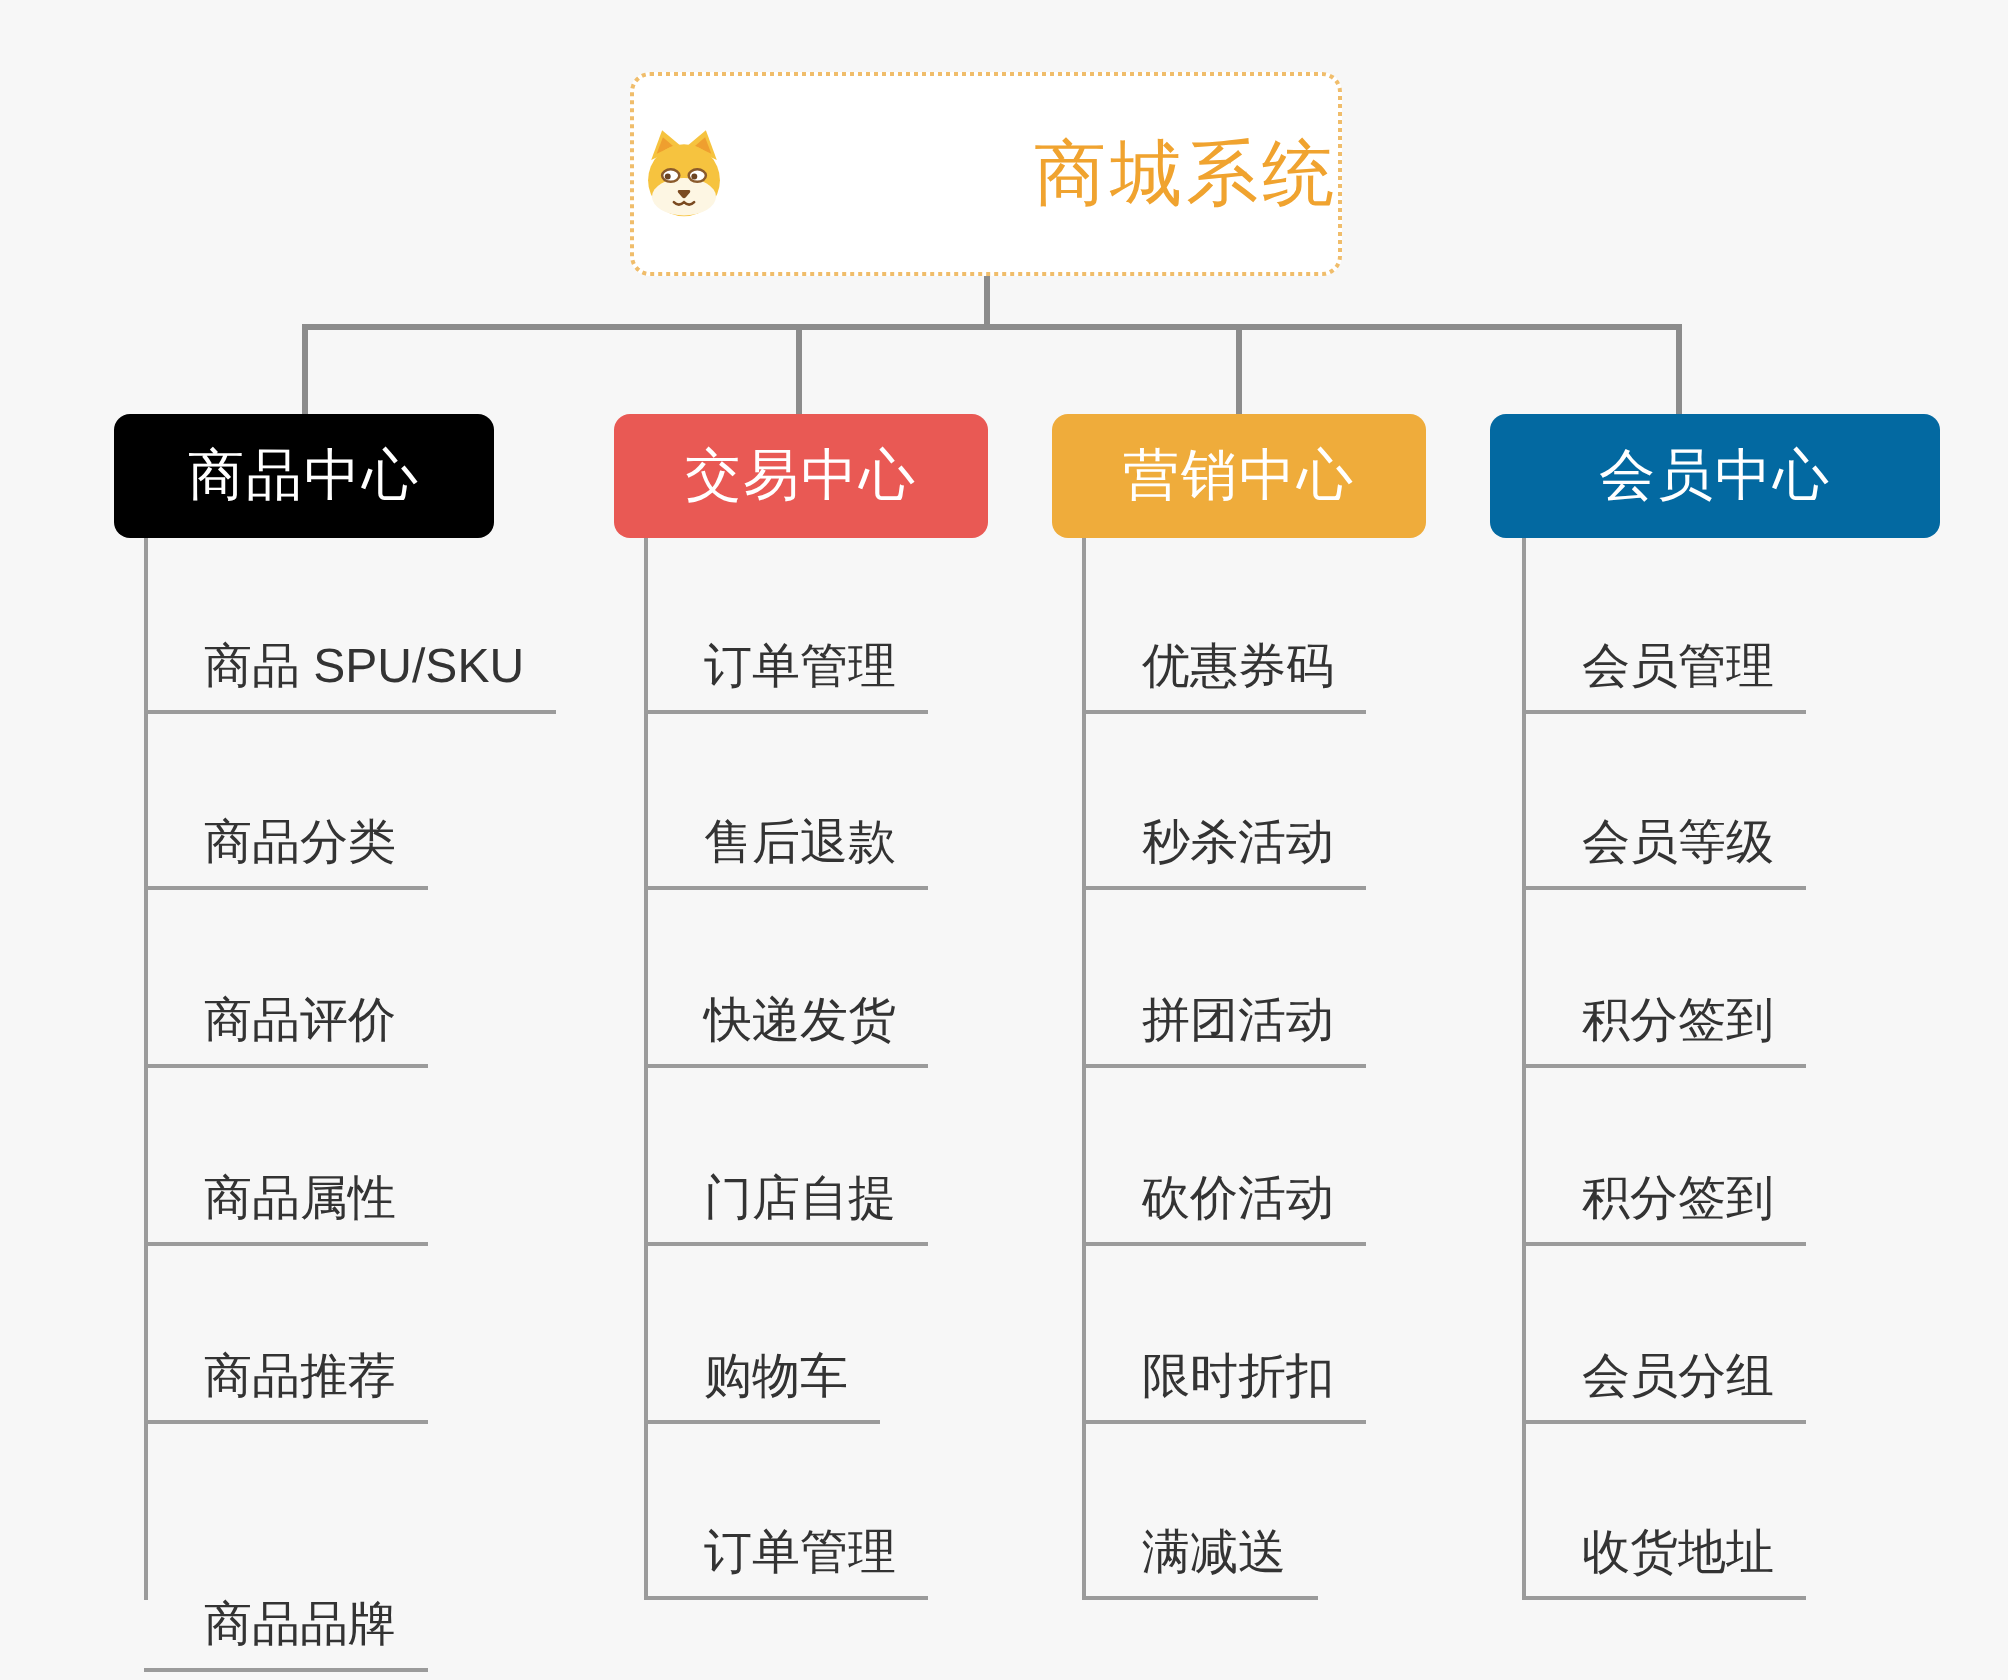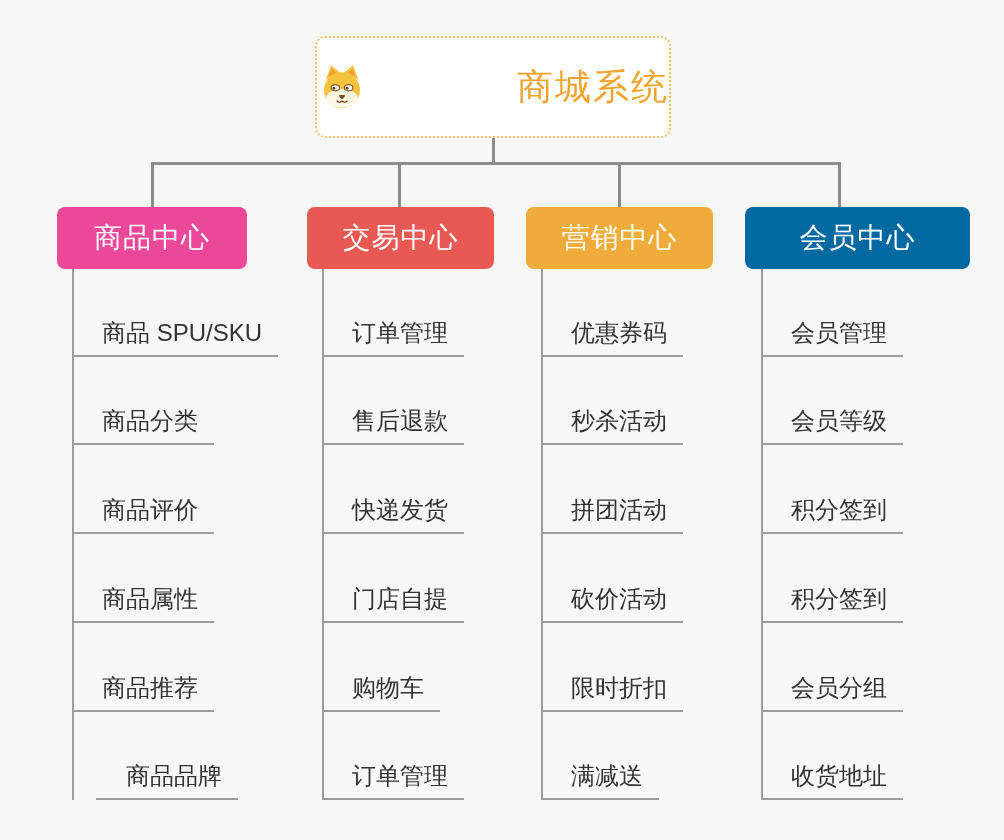--- a/index.html
+++ b/index.html
@@ -61,28 +61,28 @@
   </div>
 
   <div class="line" style="left:492px;top:138px;width:3px;height:26px;"></div>
   <div class="line" style="left:151px;top:162px;width:690px;height:3px;"></div>
   <div class="line" style="left:151px;top:163px;width:3px;height:45px;"></div>
   <div class="line" style="left:398px;top:163px;width:3px;height:45px;"></div>
   <div class="line" style="left:618px;top:163px;width:3px;height:45px;"></div>
   <div class="line" style="left:838px;top:163px;width:3px;height:45px;"></div>
 
   <div>
-    <div class="node" style="left: 57px; width: 190px; background-color: #ec4899;">商品中心</div>
+    <div class="node" style="left: 57px; width: 190px; background-color: #000000;">商品中心</div>
     <div class="trunk" style="left:72px;top:269px;height:531px;"></div>
     <div class="topic" style="left:72px;top:309px;">商品 SPU/SKU</div>
     <div class="topic" style="left:72px;top:397px;">商品分类</div>
     <div class="topic" style="left:72px;top:486px;">商品评价</div>
     <div class="topic" style="left:72px;top:575px;">商品属性</div>
     <div class="topic" style="left:72px;top:664px;">商品推荐</div>
-    <div class="topic" style="left:72px;top:752px;margin-left:24px;">商品品牌</div>
+    <div class="topic" style="left:72px;top:788px;">商品品牌</div>
   </div>
 
   <div>
     <div class="node" style="left: 307px; width: 187px; background-color: rgb(233, 89, 84);">交易中心</div>
     <div class="trunk" style="left:322px;top:269px;height:531px;"></div>
     <div class="topic" style="left:322px;top:309px;">订单管理</div>
     <div class="topic" style="left:322px;top:397px;">售后退款</div>
     <div class="topic" style="left:322px;top:486px;">快递发货</div>
     <div class="topic" style="left:322px;top:575px;">门店自提</div>
     <div class="topic" style="left:322px;top:664px;">购物车</div>

